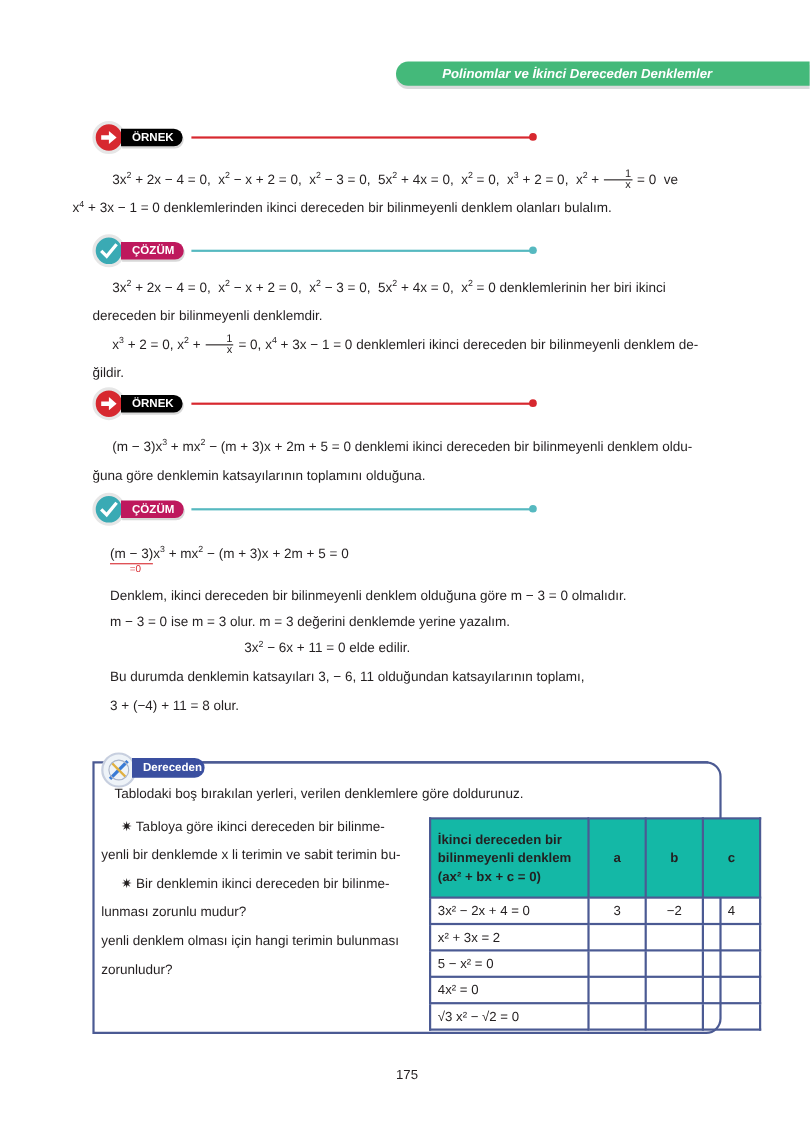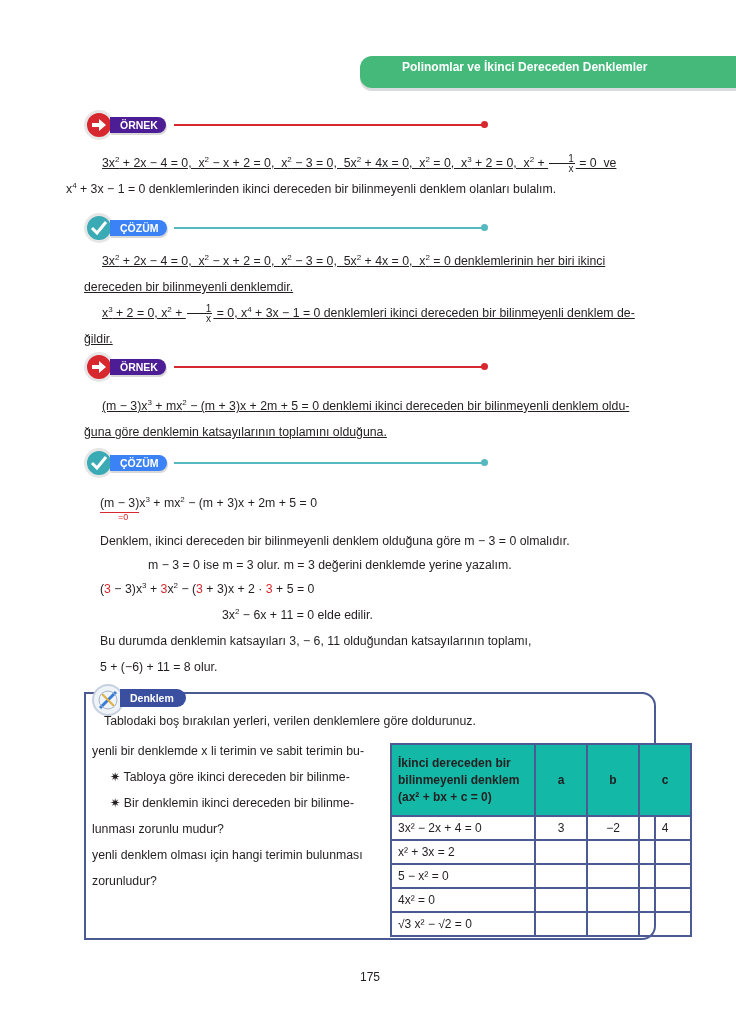--- a/index.html
+++ b/index.html
@@ -1,39 +1,39 @@
 <!DOCTYPE html>
 <html><head>
 <meta charset="utf-8">
 <style>
   html, body { margin:0; padding:0; background:#ffffff; }
   body { width:736px; height:1024px; position:relative; overflow:hidden;
          font-family:"Liberation Sans", sans-serif; color:#231f20; font-size:12.5px; }
   .abs { position:absolute; }
   
-  .banner { left:360px; top:56px; width:376px; height:32px; background:#44b97a;
-            border-radius:12px 0 0 12px; box-shadow:0 3px 0 #d9dadb; }
+  .banner { left:360px; top:56px; width:376px; height:22px; background:#44b97a;
+            border-radius:12px 0 0 12px; box-shadow:0 3px 0 #d9dadb;font-style:italic; }
   .banner span { display:block; padding-left:42px; line-height:22px; color:#fff;
                  font-weight:bold; font-size:12px; }
   
   .sec { left:84px; width:410px; height:30px; }
   .sec .circle { position:absolute; left:0; top:0; width:30px; height:30px; border-radius:50%;
                  border:3px solid #e6e6e6; box-sizing:border-box; display:flex; align-items:center; justify-content:center; }
   .sec .pill { position:absolute; left:26px; top:7px; height:16px; padding:0 8px 0 10px; border-radius:0 8px 8px 0;
                color:#fff; font-weight:bold; font-size:10.5px; line-height:16px; box-shadow:1px 2px 0 #d8d8d8; }
   .sec .line { position:absolute; left:90px; top:14px; height:2px; width:310px; }
   .sec .dot { position:absolute; left:397px; top:11px; width:7px; height:7px; border-radius:50%; }
   .red .circle { background:#d7282f; }
-  .red .pill { background:#4c1d95; }
+  .red .pill { background:#000000; }
   .red .line, .red .dot { background:#d7282f; }
   .teal .circle { background:#3aaab4; }
-  .teal .pill { background:#3b82f6; }
+  .teal .pill { background:#be185d; }
   .teal .line, .teal .dot { background:#56b9c0; }
   .txt { line-height:26px; font-size:12.3px; }
-  .p { left:84px; width:572px; text-align:justify;text-decoration:underline; }
+  .p { left:84px; width:572px; text-align:justify; }
   sup { font-size:8px; line-height:0; }
   .frac { display:inline-block; vertical-align:middle; text-align:center; font-size:10px; line-height:9px; margin:0 1px; }
   .frac span { display:block; }
   .frac .num { border-bottom:1px solid #231f20; padding:0 1px; }
   .redtxt { color:#d7282f; }
   
   .ebox { left:84px; top:692px; width:572px; height:248px; border:2px solid #4b5a93; border-radius:0 14px 14px 0;
           border-left-width:2px; box-sizing:border-box; }
   .etag { left:92px; top:684px; }
   .etag .circle { position:absolute; left:0; top:0; width:32px; height:32px; border-radius:50%;
@@ -113,43 +113,42 @@
   <div class="pill">ÇÖZÜM</div>
   <div class="line"></div>
   <div class="dot"></div>
 </div>
 <div class="abs txt" style="left:100px; top:490px;">
   <span style="display:inline-block; border-bottom:1px solid #d7282f; line-height:18px;">(m − 3)</span>x<sup>3</sup> + mx<sup>2</sup> − (m + 3)x + 2m + 5 = 0
 </div>
 <div class="abs redtxt" style="left:118px; top:512px; font-size:9px;">=0</div>
 <div class="abs txt" style="left:100px; top:528px; width:560px;">
   <div>Denklem, ikinci dereceden bir bilinmeyenli denklem olduğuna göre m − 3 = 0 olmalıdır.</div>
-  <div style="line-height:22px;margin-left:48px;">m − 3 = 0 ise m = 3 olur. m = 3 değerini denklemde yerine yazalım.</div>
-  <div>(<span class="redtxt">3</span> − 3)x<sup>3</sup> + <span class="redtxt">3</span>x<sup>2</sup> − (<span class="redtxt">3</span> + 3)x + 2 · <span class="redtxt">3</span> + 5 = 0</div>
+  <div style="line-height:22px;">m − 3 = 0 ise m = 3 olur. m = 3 değerini denklemde yerine yazalım.</div>
   <div style="padding-left:122px;">3x<sup>2</sup><span> − 6x + 11 = 0 elde edilir.</span></div>
   <div>Bu durumda denklemin katsayıları 3, − 6, 11 olduğundan katsayılarının toplamı,</div>
-  <div>5 + (−6) + 11 = 8 olur.</div>
+  <div>3 + (−4) + 11 = 8 olur.</div>
 </div>
 
 <div class="abs ebox"></div>
 <div class="abs eline"></div>
 <div class="abs etag">
   <div class="circle">
     <svg width="28" height="28" viewBox="0 0 28 28">
         <path d="M6 22L22 6" stroke="#3a7bd5" stroke-width="3"></path>
         <path d="M8 8l12 12" stroke="#e0b040" stroke-width="2"></path>
         <circle cx="14" cy="14" r="9" stroke="#aab4c8" fill="none"></circle>
       </svg>
   </div>
-  <div class="pill">Denklem</div>
+  <div class="pill">Dereceden</div>
 </div>
 <div class="abs" style="left:104px; top:714px; font-size:12.3px;">Tablodaki boş bırakılan yerleri, verilen denklemlere göre doldurunuz.</div>
 <div class="abs" style="left:92px; top:738px; width:280px; font-size:12.3px; line-height:26px; text-align:justify;">
+  <div style="padding-left:18px;">✷  Tabloya göre ikinci dereceden bir bilinme-</div>
   <div>yenli bir denklemde x li terimin ve sabit terimin bu-</div>
-  <div style="padding-left:18px;">✷  Tabloya göre ikinci dereceden bir bilinme-</div>
   <div style="padding-left:18px;">✷  Bir denklemin ikinci dereceden bir bilinme-</div>
   <div>lunması zorunlu mudur?</div>
   <div>yenli denklem olması için hangi terimin bulunması</div>
   <div>zorunludur?</div>
 </div>
 
 <table class="et">
   <tbody>
       <tr>
     <th class="h1">

